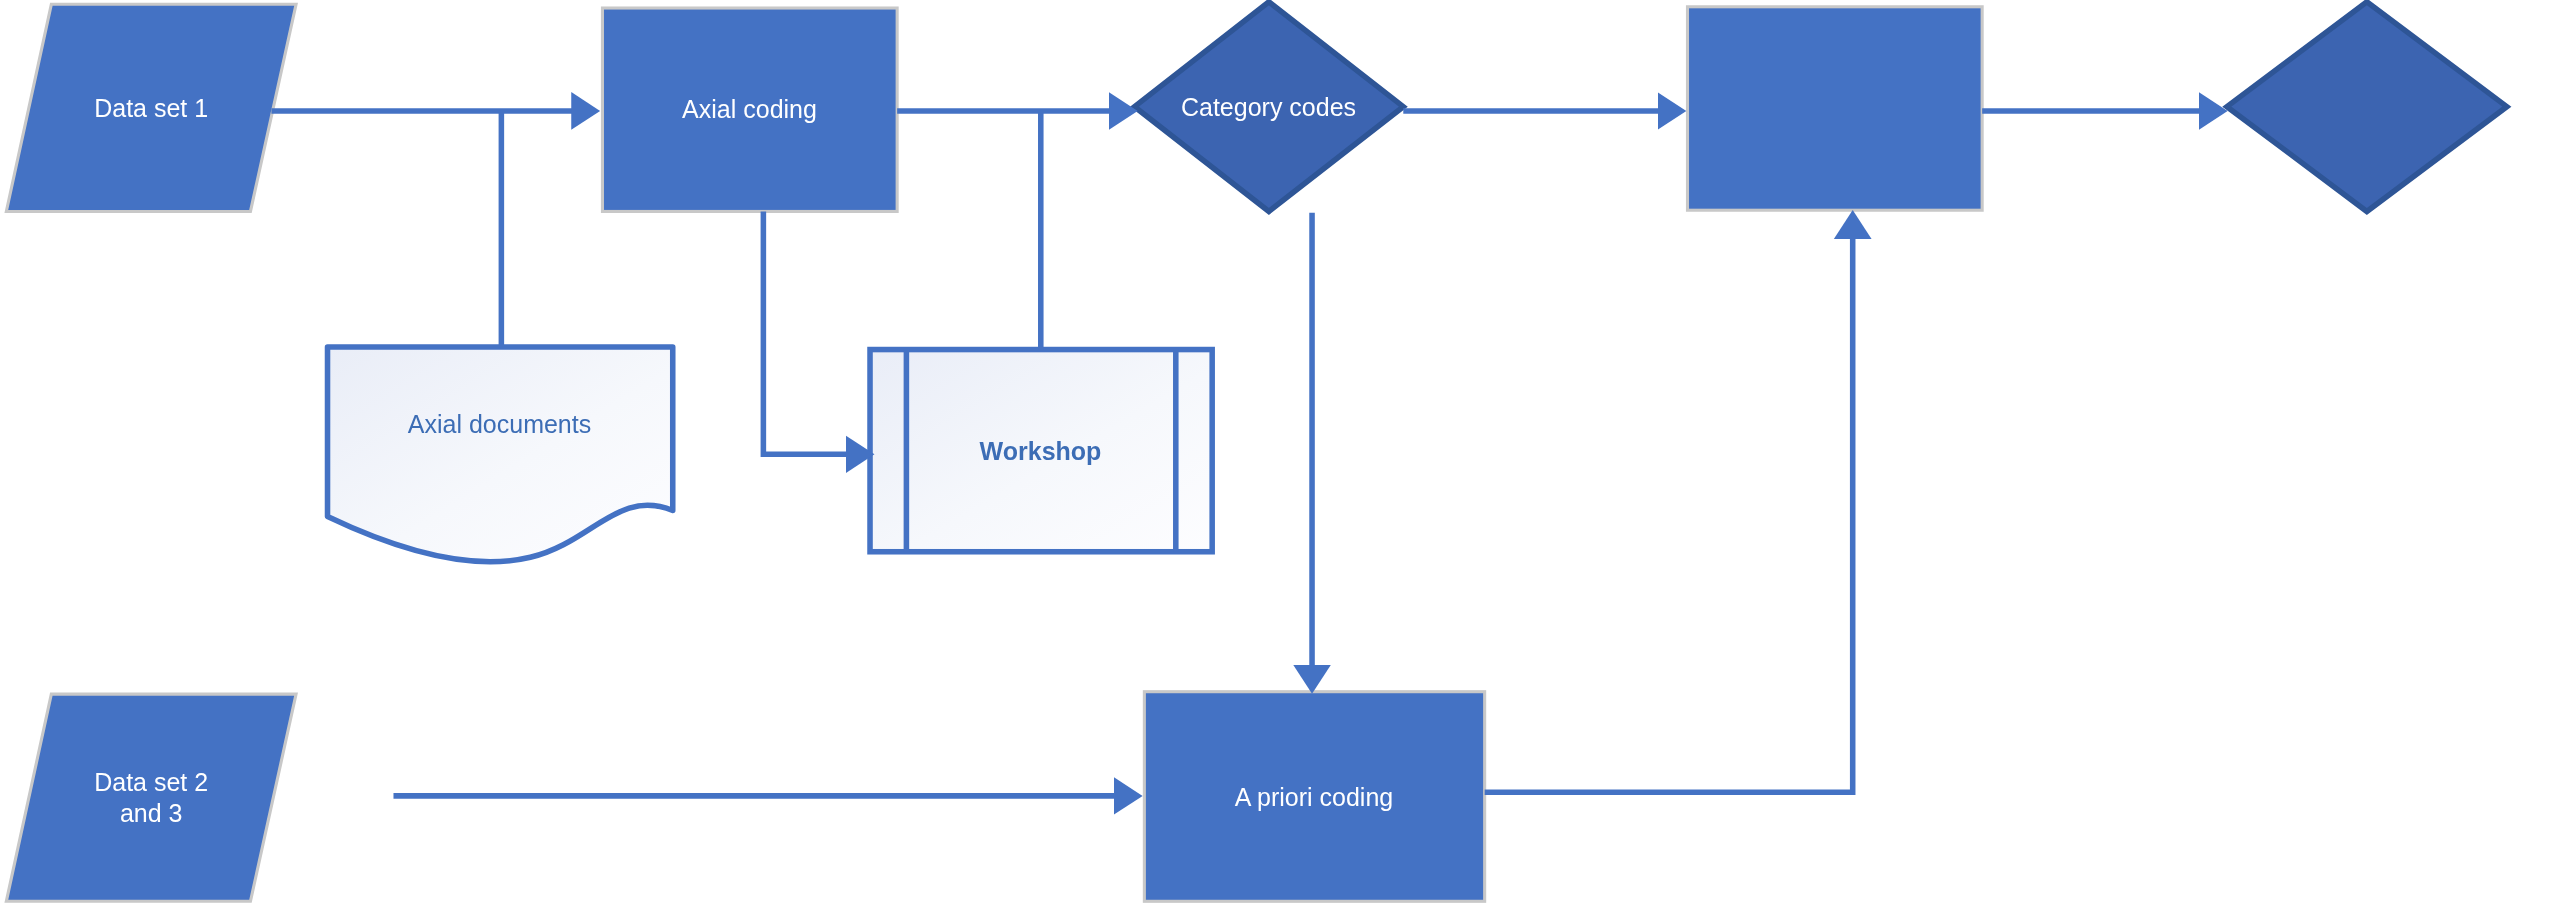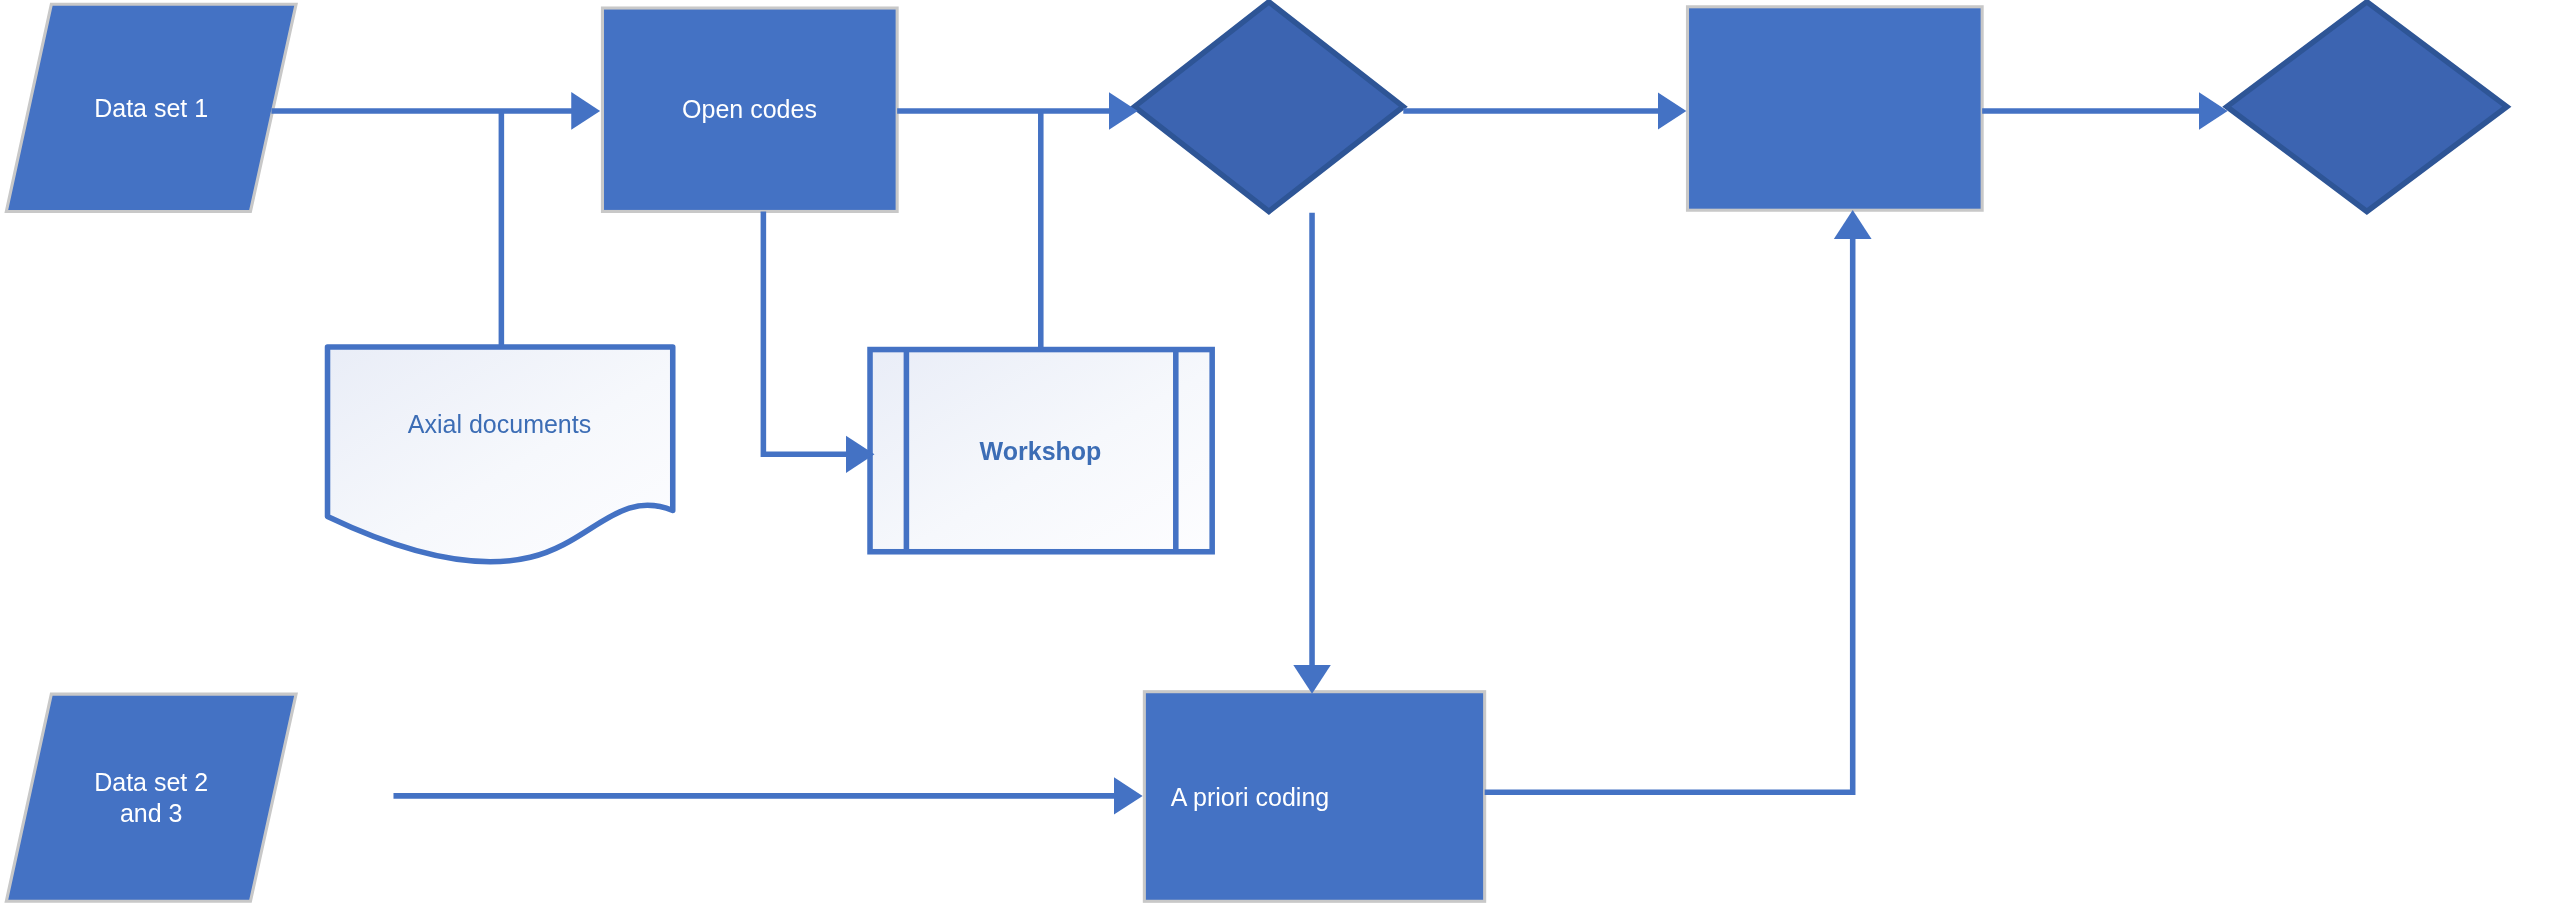--- a/index.html
+++ b/index.html
@@ -121,28 +121,29 @@
       <line x1="638" y1="1291" x2="1810" y2="1291" stroke="#4472C4" stroke-width="9" marker-end="url(#arrowR)"></line>
     </g>
 
     <g>
       <path d="M2408,1285 L3005,1285 L3005,384" fill="none" stroke="#4472C4" stroke-width="9" marker-end="url(#arrowU)"></path>
     </g>
   </svg>
 
   <div class="shape-label lbl-white" style="left:6.2px;  top:4.3px;    width:290px; height:207px;">Data set 1</div>
 
-  <div class="shape-label lbl-white" style="left:602px; top:8px;   width:295px; height:203px;">Open codes</div>
+  <div class="shape-label lbl-white" style="left:602px; top:8px;   width:295px; height:203px;">Axial coding</div>
 
+  <div class="shape-label lbl-white" style="left:1134px;top:1.8px;    width:269px; height:210px;">Category codes</div>
 
 
 
   <div class="shape-label lbl-blue" style="left:327px; top:347px;  width:345px; height:154px;">Axial documents</div>
 
   <div class="shape-label lbl-blue" style="left:906px;top:350px;  width:269px; height:202px;font-weight:bold;">Workshop</div>
 
   <div class="shape-label lbl-white" style="left:6.2px;  top:694px; width:290px; height:207px;">Data set 2
 and 3</div>
 
-  <div class="shape-label lbl-white" style="left:1080px;top:692px; width:340px; height:210px;">A priori coding</div>
+  <div class="shape-label lbl-white" style="left:1144px;top:692px; width:340px; height:210px;">A priori coding</div>
 
 </div>
 
 
 </body></html>

